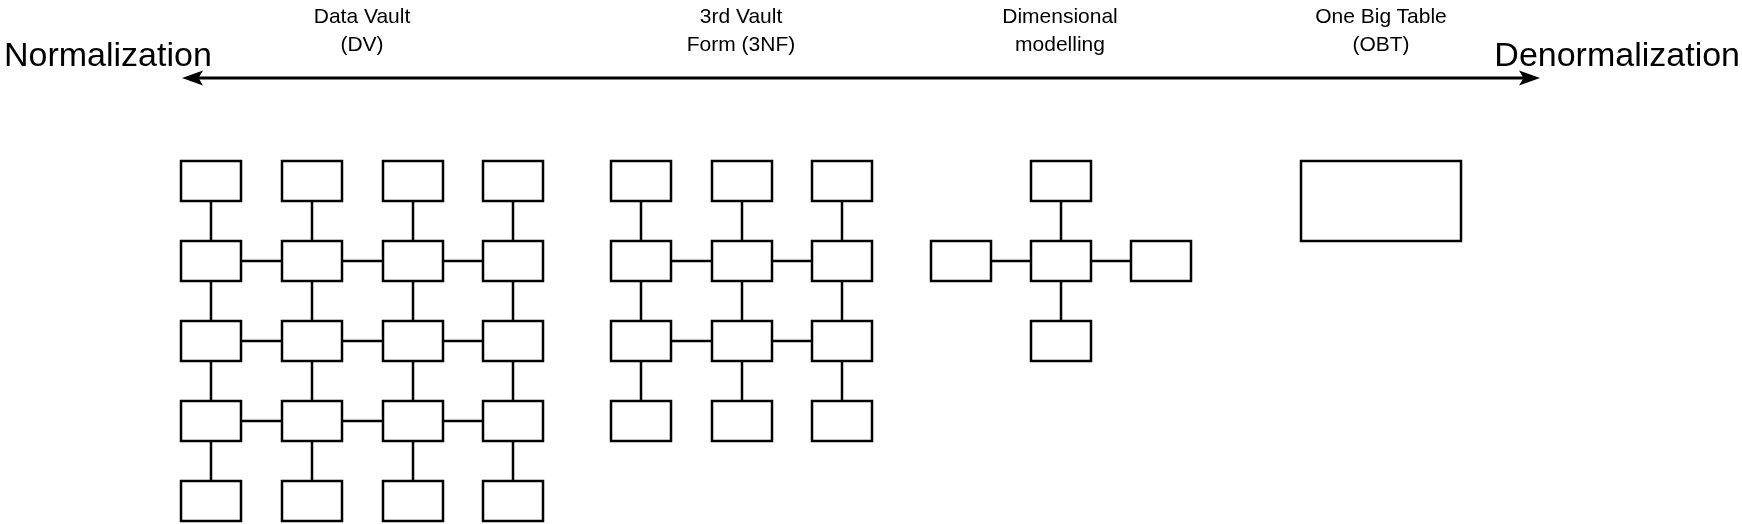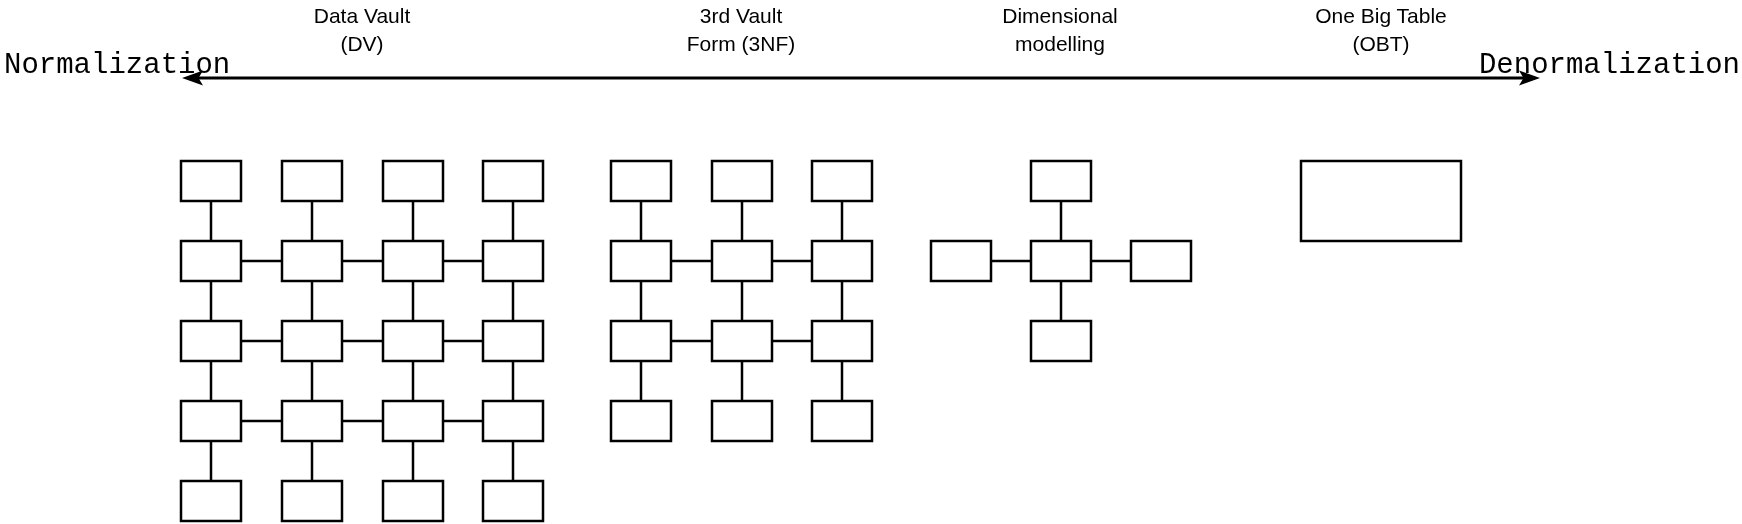--- a/index.html
+++ b/index.html
@@ -11,25 +11,24 @@
     position: relative;
     width: 1742px;
     height: 524px;
     background: #ffffff;
     font-family: "Liberation Sans", sans-serif;
     color: #000000;
     overflow: hidden;
   }
   .axis-label {
     position: absolute;
-    top: 52px;
-    font-size: 29px;
+    top: 40px;
+    font-size: 34px;
     line-height: 28px;
     white-space: nowrap;
-    font-family: Liberation Mono, monospace;
   }
   .axis-label.left  { left: 4px; }
   .axis-label.right { right: 2px; }
   .approach-label {
     position: absolute;
     top: 2px;
     transform: translateX(-50%);
     text-align: center;
     font-size: 21px;
     line-height: 28px;

